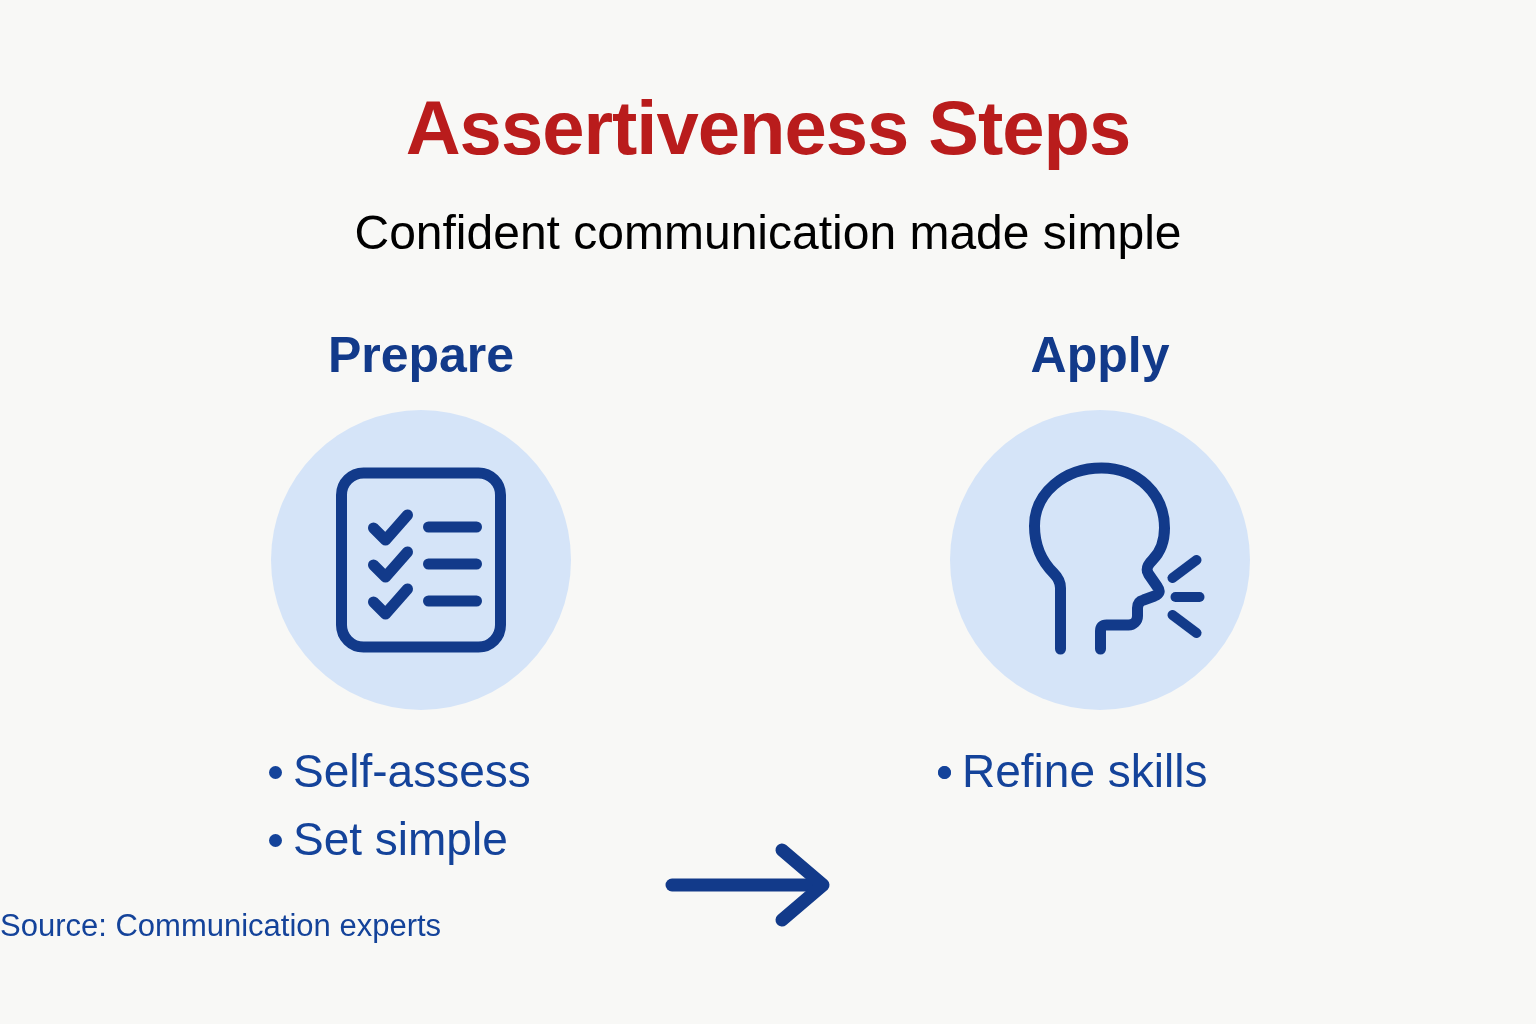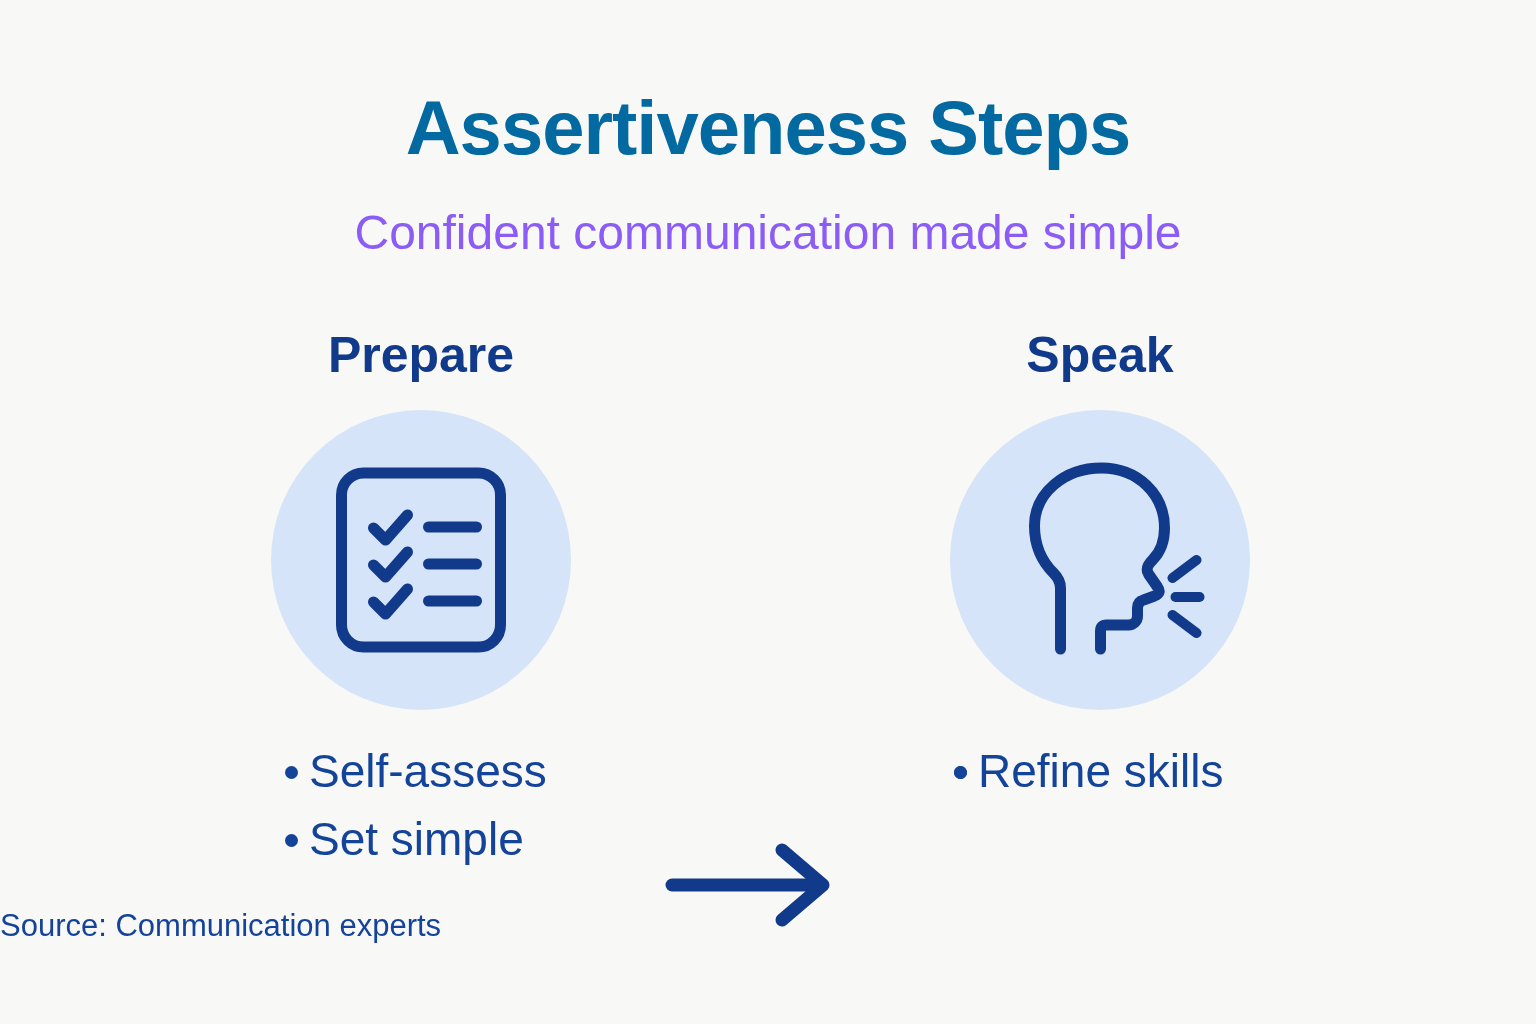--- a/index.html
+++ b/index.html
@@ -23,32 +23,32 @@
   
   .title {
     position: absolute;
     top: 88px;
     left: 0;
     width: 1536px;
     text-align: center;
     font-size: 76px;
     font-weight: 700;
     letter-spacing: -1px;
-    color: #0369a1;
+    color: #b91c1c;
     line-height: 1.05;
   }
   .subtitle {
     position: absolute;
     top: 205px;
     left: 0;
     width: 1536px;
     text-align: center;
     font-size: 48px;
     font-weight: 400;
-    color: #8b5cf6;
+    color: #000000;
     line-height: 1.15;
   }
 
   
   .columns {
     position: absolute;
     top: 320px;
     left: 0;
     width: 1536px;
     height: 560px;
@@ -85,21 +85,21 @@
     position: absolute;
     top: 50%;
     left: 50%;
     transform: translate(-50%, -50%);
   }
 
   
   .bullets {
     position: absolute;
     top: 418px;
-    left: 16px;
+    left: 0;
     width: 480px;
     list-style: none;
     margin: 0;
     padding: 0;
   }
   .bullets li {
     position: relative;
     font-size: 46px;
     color: #14439a;
     line-height: 1.47;
@@ -176,21 +176,21 @@
     </div>
 
     <div class="arrow">
       <svg width="190" height="90" viewBox="0 0 190 90" fill="none">
         <line x1="12" y1="45" x2="162" y2="45" stroke="#123a8a" stroke-width="13" stroke-linecap="round"></line>
         <path d="M122 10 L163 45 L122 80" stroke="#123a8a" stroke-width="13" stroke-linecap="round" stroke-linejoin="round" fill="none"></path>
       </svg>
     </div>
 
     <div class="column column-right">
-      <div class="col-heading">Speak</div>
+      <div class="col-heading">Apply</div>
 
       <div class="icon-circle">
         <svg width="215" height="200" viewBox="0 0 215 200" fill="none">
           <path d="M68 189 L68 128 C68 122 66 118 61 113 C49 101 42 84 42 66 C42 33 72 8 109 8 C145 8 172 34 172 68 C172 82 168 92 160 100 C155 105 153 109 156 114 L165 127 C168 131 167 134 162 136 L151 140 C147 141 145 144 145 148 L145 156 C145 161 141 165 136 165 L114 165 C110 165 108 167 108 171 L108 189" stroke="#123a8a" stroke-width="11" stroke-linecap="round" stroke-linejoin="round"></path>
           <line x1="180" y1="118" x2="204" y2="100" stroke="#123a8a" stroke-width="10" stroke-linecap="round"></line>
           <line x1="183" y1="137" x2="207" y2="137" stroke="#123a8a" stroke-width="10" stroke-linecap="round"></line>
           <line x1="180" y1="155" x2="204" y2="173" stroke="#123a8a" stroke-width="10" stroke-linecap="round"></line>
         </svg>
       </div>
 

